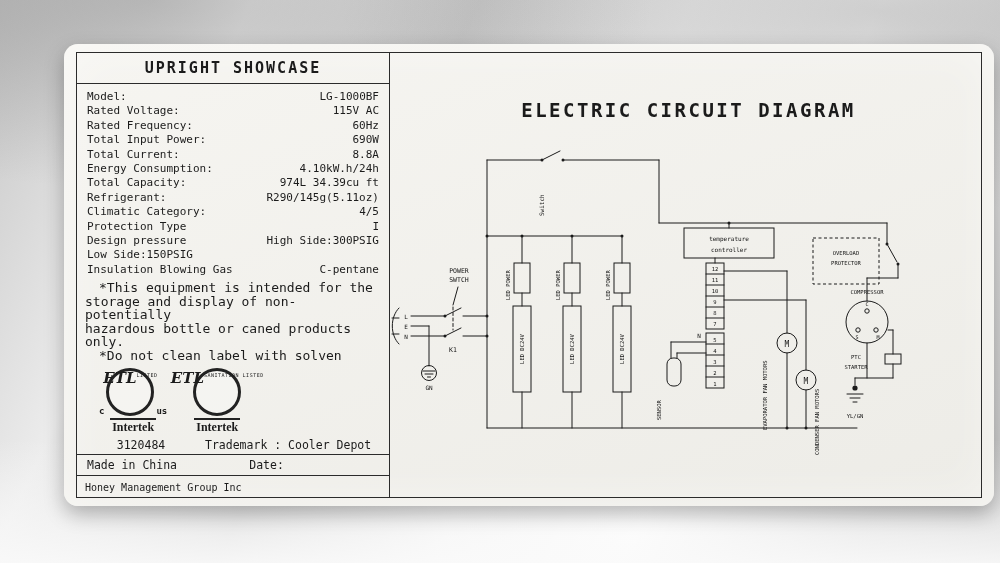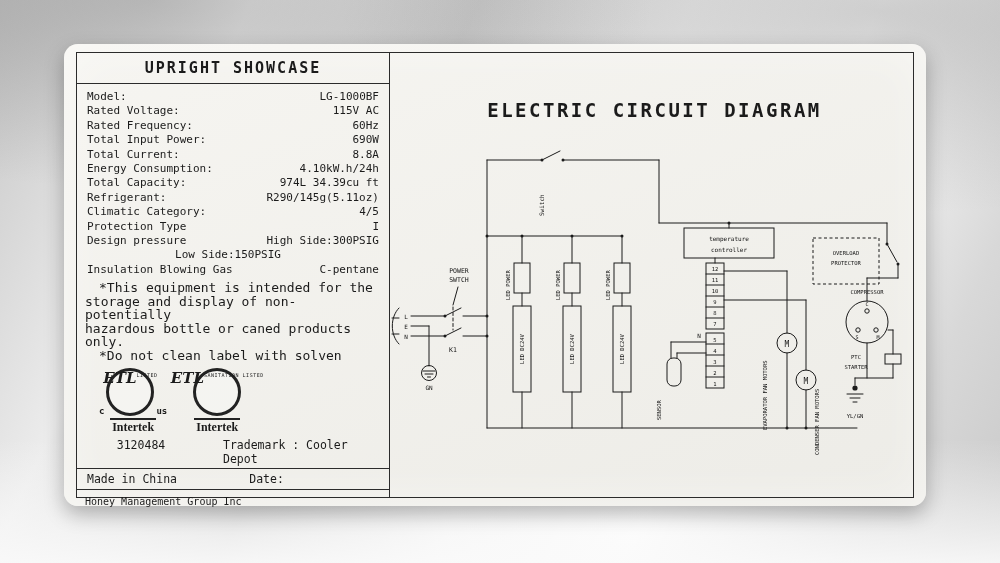--- a/index.html
+++ b/index.html
@@ -6,21 +6,21 @@
   body{
     width:1000px;height:563px;overflow:hidden;position:relative;
     font-family:"DejaVu Sans Mono",monospace;color:#1b1b1b;
     background:
       radial-gradient(120% 80% at 15% 0%, rgba(110,110,110,.35), transparent 42%),
       radial-gradient(120% 80% at 88% 2%, rgba(105,105,105,.32), transparent 45%),
       linear-gradient(0deg, rgba(250,250,250,.9), transparent 22%),
       linear-gradient(115deg,#c7c7c7 0%,#ececec 20%,#d2d2d2 38%,#f3f3f3 55%,#ffffff 70%,#d8d8d8 88%,#c9c9c9 100%);
   }
   .label{
-    position:absolute;left:64px;top:44px;width:862px;height:462px;
+    position:absolute;left:64px;top:44px;width:930px;height:462px;
     background:linear-gradient(160deg,#f6f5f1,#edece7);
     border-radius:14px;
     box-shadow:0 8px 20px rgba(0,0,0,.28), inset 0 0 50px rgba(255,255,255,.5);
   }
   .inner{
     position:absolute;left:12px;top:8px;right:12px;bottom:8px;
     border:1.5px solid #2b2b2b;
   }
   
   .left-panel{
@@ -28,36 +28,36 @@
     border-right:1.5px solid #2b2b2b;
     display:flex;flex-direction:column;
   }
   .panel-header{
     height:30px;line-height:30px;text-align:center;
     font-weight:bold;font-size:15px;letter-spacing:2px;
     border-bottom:1.5px solid #2b2b2b;
   }
   .specs{padding:6px 10px 2px 10px;}
   .spec-row{display:flex;justify-content:space-between;font-size:11px;line-height:14.4px;white-space:pre;}
-  .spec-row.align-right{justify-content:center;padding-right:10px;}
+  .spec-row.align-right{justify-content:flex-start;padding-right:10px;}
   .notes{padding:2px 8px 0 8px;font-size:13px;line-height:13.5px;}
   .note-line.pad{padding-left:14px;}
   .cert-row{display:flex;align-items:flex-start;gap:26px;padding:6px 0 0 22px;}
   .etl-mark{display:flex;flex-direction:column;align-items:center;}
   .etl-line{display:flex;align-items:flex-end;gap:2px;}
   .etl-side{font-size:9px;font-weight:bold;line-height:10px;}
   .etl-circle{
     width:42px;height:42px;border:3px solid #222;border-radius:50%;
     display:flex;flex-direction:row;align-items:flex-start;justify-content:center;
     background:rgba(255,255,255,.25);
   }
   .etl-text{font-family:"DejaVu Serif",serif;font-style:italic;font-weight:bold;font-size:15px;line-height:15px;}
   .etl-arc{font-size:5px;letter-spacing:.5px;margin-top:1px;white-space:nowrap;}
   .intertek{font-family:Liberation Serif, serif;font-weight:bold;font-size:12px;margin-top:2px;border-top:2px solid #222;padding:0 2px;}
-  .reg-row{display:flex;align-items:flex-start;font-size:11.5px;padding:3px 0 2px 0;gap:18px;}
+  .reg-row{display:flex;align-items:flex-end;font-size:11.5px;padding:3px 0 2px 0;}
   .reg-number{width:128px;text-align:center;}
   .trademark{flex:1;font-size:11.5px;}
   .panel-footer{margin-top:auto;}
   .made-row{display:flex;border-top:1.5px solid #2b2b2b;border-bottom:1.5px solid #2b2b2b;font-size:11.5px;height:20px;line-height:20px;}
   .made-row .made{padding-left:10px;width:52%;}
   .company-row{font-size:10px;height:23px;line-height:23px;padding-left:8px;}
   
   .right-panel{position:absolute;left:312px;top:0;right:0;bottom:0;}
   .diagram-title{
     position:absolute;top:46px;left:7px;right:0;text-align:center;

